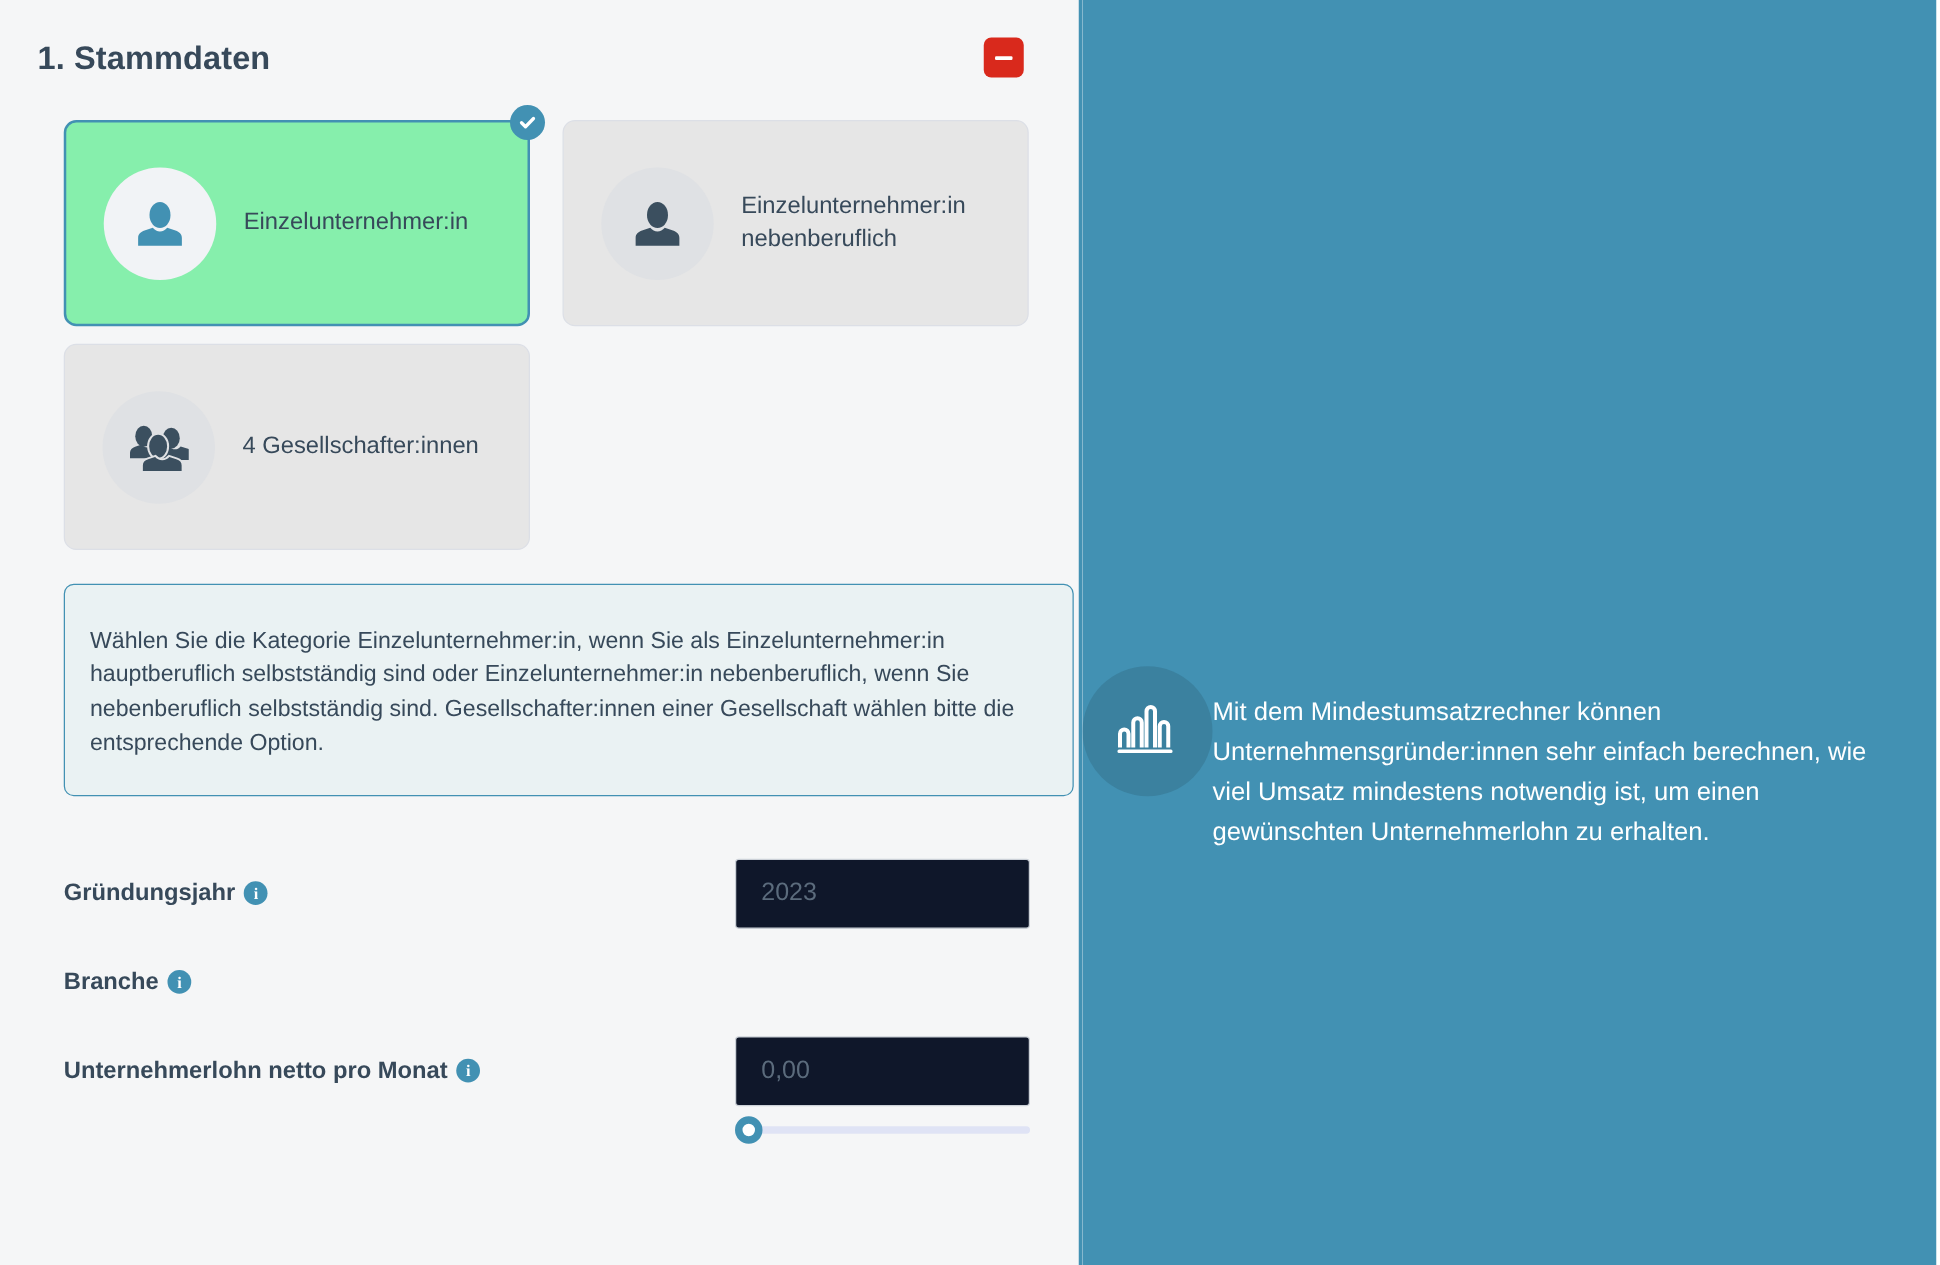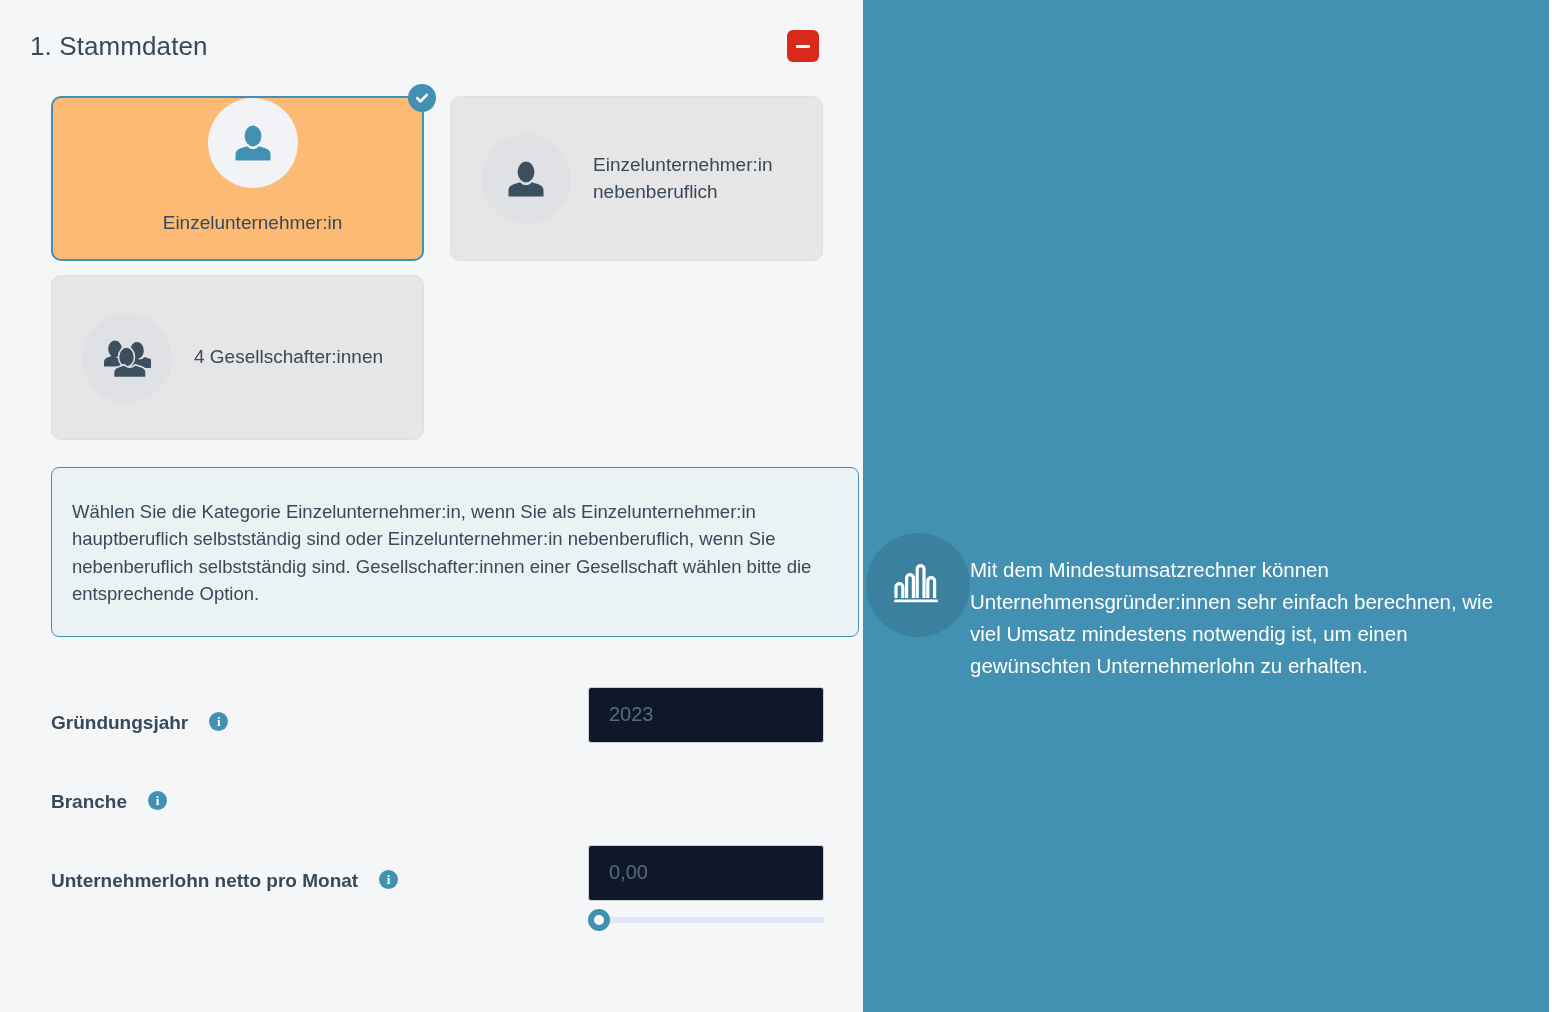--- a/index.html
+++ b/index.html
@@ -33,21 +33,21 @@
   .panel-header {
     display: flex;
     align-items: center;
     justify-content: space-between;
     padding: 18px 30px 0 30px;
     height: 74px;
   }
 
   .panel-title {
     font-size: 26px;
-    font-weight: normal;
+    font-weight: bold;
     color: #37495a;
     letter-spacing: 0.1px;
   }
 
   .collapse-button {
     width: 32px;
     height: 32px;
     background: #d9291c;
     border: none;
     border-radius: 6px;
@@ -79,23 +79,22 @@
     display: flex;
     align-items: center;
     padding-left: 30px;
     gap: 22px;
     cursor: pointer;
     background: #e6e6e6;
     border: 1px solid #dcdfe6;
   }
 
   .type-card.selected {
-    background: #fdba74;
+    background: #86efac;
     border: 2px solid #4291b3;
-    flex-direction: column;
   }
 
   .avatar-circle {
     width: 90px;
     height: 90px;
     border-radius: 50%;
     background: #dfe1e4;
     display: flex;
     align-items: center;
     justify-content: center;
@@ -149,24 +148,24 @@
     display: flex;
     align-items: center;
     margin-bottom: 32px;
     position: relative;
   }
   .form-label {
     font-size: 19px;
     font-weight: bold;
     color: #37495a;
     display: flex;
-    gap: 21px;
+    align-items: center;
+    gap: 7px;
     width: 537px;
     flex: 0 0 auto;
-    margin-top: 16px;
   }
 
   .info-icon {
     width: 19px;
     height: 19px;
     border-radius: 50%;
     background: #4291b3;
     color: #ffffff;
     font-size: 13px;
     font-weight: bold;

